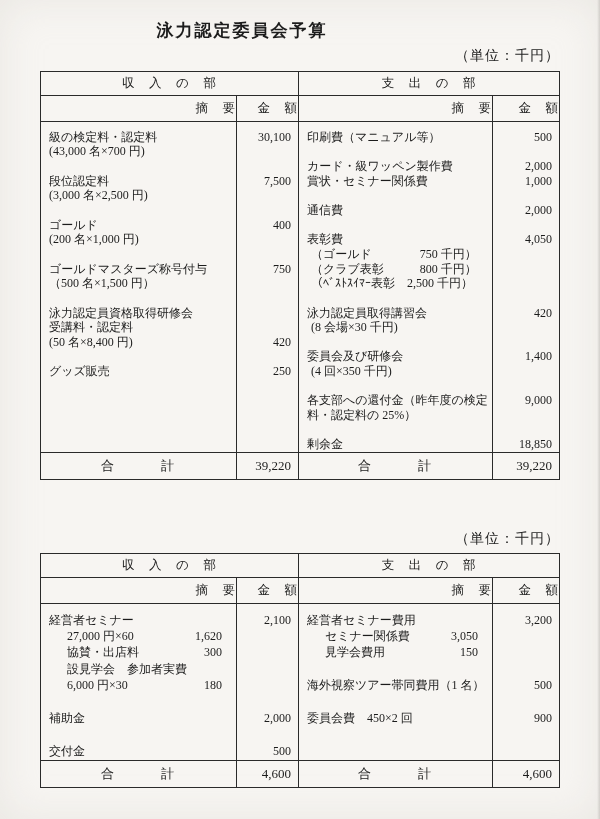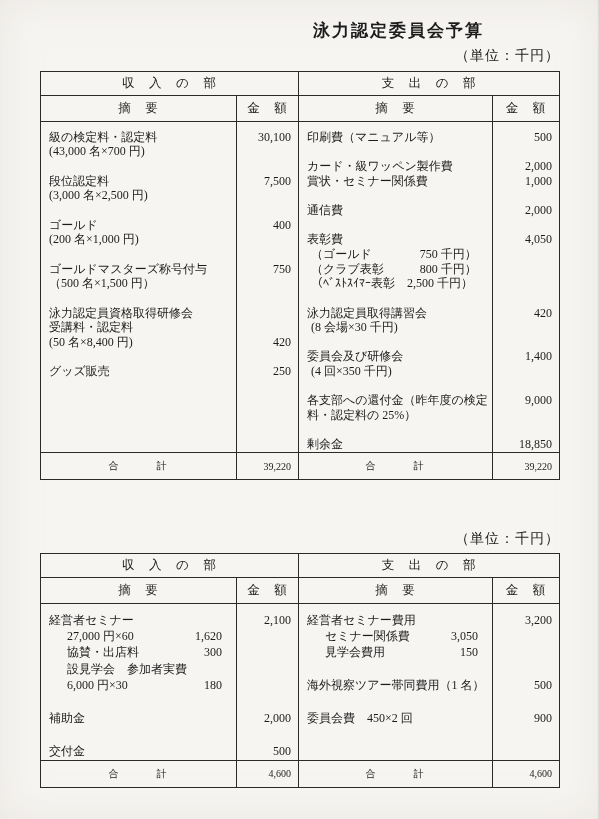--- a/index.html
+++ b/index.html
@@ -14,21 +14,21 @@
     background:#f7f5f2;
     overflow:hidden;
     box-shadow:inset 0 0 40px rgba(210,205,198,.35);
   }
   .edge-shadow{
     position:absolute;right:0;top:0;width:3px;height:100%;
     background:linear-gradient(to right,rgba(0,0,0,0),rgba(120,115,110,.25));
   }
   .doc-title{
     position:absolute;left:0;width:484px;
-    text-align:right;
+    text-align:center;
     font-size:17px;font-weight:bold;
     letter-spacing:2px;
   }
   .unit-label{
     position:absolute;left:40px;width:520px;
     text-align:right;font-size:14px;letter-spacing:1px;
   }
   table.budget{
     position:absolute;left:40px;
     width:519px;
@@ -36,25 +36,25 @@
     table-layout:fixed;
     border:1.6px solid #2a2a2a;
   }
   table.budget td{
     border:1px solid #2a2a2a;
     padding:0;
     font-size:12.5px;
     overflow:hidden;
   }
   tr.hrow1 td{height:23px;text-align:center;letter-spacing:1px;}
-  tr.hrow2 td{height:25px;text-align:center;letter-spacing:1px;}
+  tr.hrow2 td{height:25px;text-align:right;letter-spacing:1px;}
   tr.bodyrow td{vertical-align:top;padding-top:8px;}
   tr.body1{height:330px;}
   tr.body2{height:146px;}
-  tr.totalrow td{height:26px;font-size:10px;margin-top:47px;}
+  tr.totalrow td{height:26px;font-size:13px;margin-top:47px;}
   .total-label-cell{text-align:center;letter-spacing:2px;}
   .total-amt-cell{text-align:right;padding-right:7px !important;}
   .ln{
     display:flex;align-items:center;
     padding-left:8px;padding-right:4px;
     font-size:12px;
     white-space:nowrap;
   }
   .amt .ln{justify-content:flex-end;padding-right:7px;padding-left:2px;}
   .lh-t1 .ln{height:14.65px;}

